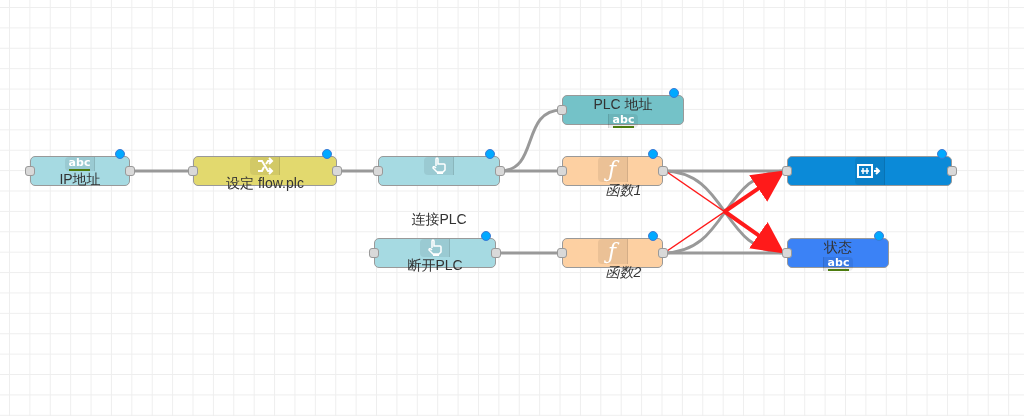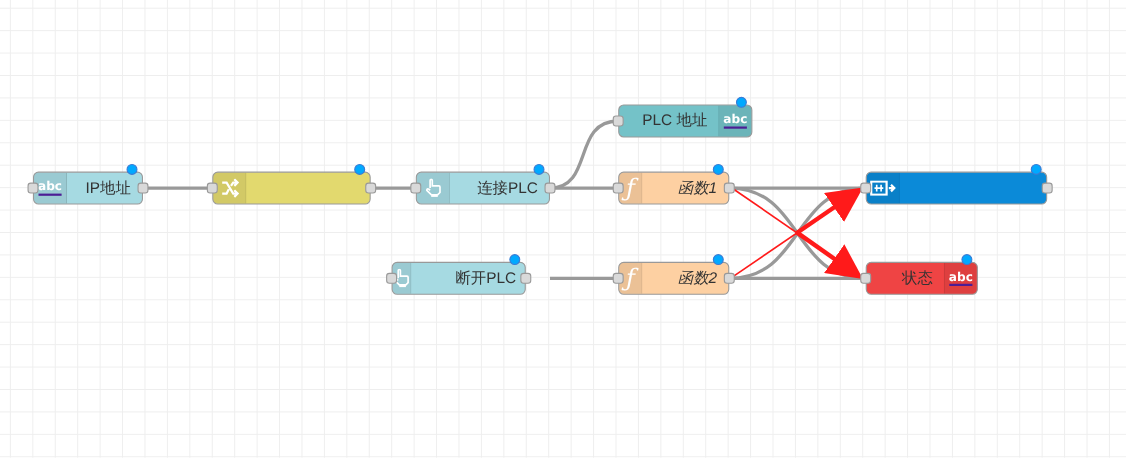--- a/index.html
+++ b/index.html
@@ -10,21 +10,21 @@
       linear-gradient(to right, #eeeeee 1px, transparent 1px),
       linear-gradient(to bottom, #eeeeee 1px, transparent 1px);
     background-size: 20.4px 20.4px;
     background-position: 9px 7px;
     font-family: "Liberation Sans", "DejaVu Sans", sans-serif;
   }
   #wires { position: absolute; left: 0; top: 0; width: 1024px; height: 416px; pointer-events: none; }
   .node {
     position: absolute; height: 30px; box-sizing: border-box;
     border: 1px solid #999; border-radius: 5px;
-    display: flex; align-items: center; cursor: pointer;
+    display: flex; align-items: center; cursor: pointer; flex-direction: column;
   }
   .node .icon {
     width: 30px; height: 100%; display: flex; align-items: center; justify-content: center;
     background: rgba(0,0,0,0.07); box-sizing: border-box;
   }
   .node .icon.left { border-right: 1px solid rgba(0,0,0,0.1); border-radius: 4px 0 0 4px; }
   .node .icon.right { border-left: 1px solid rgba(0,0,0,0.1); border-radius: 0 4px 4px 0; }
   .node .label {
     flex: 1; font-size: 14px; color: #333; white-space: nowrap; padding: 0 10px;
   }
@@ -37,21 +37,21 @@
     cursor: crosshair;
   }
   .port.in { left: -6px; }
   .port.out { right: -6px; }
   .dot {
     position: absolute; width: 10px; height: 10px; border-radius: 50%;
     background: #00a9ff; border: 1px solid #3a7bd5; top: -8px; right: 4px; box-sizing: border-box;
   }
   .abc {
     color: #fff; font-size: 11px; font-weight: bold; font-family: "DejaVu Sans", sans-serif;
-    border-bottom: 2px solid #4c1d95; line-height: 11px; padding-bottom: 1px;
+    border-bottom: 2px solid #4d7c0f; line-height: 11px; padding-bottom: 1px;
   }
 </style>
 </head>
 <body>
 
 <svg id="wires">
   <defs>
     <marker id="arrowhead" markerWidth="8" markerHeight="8" refX="6" refY="4" orient="auto" markerUnits="strokeWidth">
       <path d="M0,0 L8,4 L0,8 z" fill="#ff1a1a"></path>
     </marker>
@@ -84,25 +84,26 @@
 </div>
 
 <div class="node" style="left:193px;top:156px;width:144px;background:#e2d96e;">
   <div class="port in"></div>
   <div class="icon left">
     <svg width="18" height="18" viewBox="0 0 18 18">
       <path d="M2,4 L6,4 L12,14 L15,14 M2,14 L6,14 L8,10 M10,7 L12,4 L15,4" stroke="#fff" stroke-width="2" fill="none"></path>
       <path d="M13,1 L16,4 L13,7 M13,11 L16,14 L13,17" stroke="#fff" stroke-width="2" fill="none"></path>
     </svg>
   </div>
+  <span class="label center">设定 flow.plc</span>
   <div class="port out"></div>
   <div class="dot"></div>
 </div>
 
-<div class="node" style="left:378px;top:156px;width:122px;background:#a6dae2;">
+<div class="node" style="left:378px;top:156px;width:122px;background:#a6dae2;gap:36px;">
   <div class="port in"></div>
   <div class="icon left">
     <svg width="16" height="18" viewBox="0 0 16 18">
       <path d="M5,9 L5,2 Q5,1 6,1 Q7,1 7,2 L7,7 L13,7 Q14,7 14,8 L14,13 L12,15 L6,15 L2,11 Q2,9 4,10 L5,11" stroke="#fff" stroke-width="1.5" fill="none"></path>
       <rect x="6" y="15" width="6" height="2" fill="#fff"></rect>
     </svg>
   </div>
   <span class="label center">连接PLC</span>
   <div class="port out"></div>
   <div class="dot"></div>
@@ -133,21 +134,21 @@
     <svg width="24" height="14" viewBox="0 0 24 14">
       <rect x="1" y="1" width="14" height="12" fill="none" stroke="#fff" stroke-width="2"></rect>
       <path d="M6,4 L6,10 M10,4 L10,10 M4,7 L12,7" stroke="#fff" stroke-width="1.5"></path>
       <path d="M17,7 L22,7 M19,4 L22,7 L19,10" stroke="#fff" stroke-width="2" fill="none"></path>
     </svg>
   </div>
   <div class="port out"></div>
   <div class="dot"></div>
 </div>
 
-<div class="node" style="left:356px;top:238px;width:122px;background:#a6dae2;gap:30px;">
+<div class="node" style="left:374px;top:238px;width:122px;background:#a6dae2;">
   <div class="port in"></div>
   <div class="icon left">
     <svg width="16" height="18" viewBox="0 0 16 18">
       <path d="M5,9 L5,2 Q5,1 6,1 Q7,1 7,2 L7,7 L13,7 Q14,7 14,8 L14,13 L12,15 L6,15 L2,11 Q2,9 4,10 L5,11" stroke="#fff" stroke-width="1.5" fill="none"></path>
       <rect x="6" y="15" width="6" height="2" fill="#fff"></rect>
     </svg>
   </div>
   <span class="label center">断开PLC</span>
   <div class="port out"></div>
   <div class="dot"></div>
@@ -156,20 +157,20 @@
 <div class="node" style="left:562px;top:238px;width:101px;background:#fdd0a2;">
   <div class="port in"></div>
   <div class="icon left">
       <span style="color:#fff;font-size:22px;font-style:italic;font-family:'DejaVu Serif',serif;">ƒ</span>
     </div>
   <span class="label center italic">函数2</span>
   <div class="port out"></div>
   <div class="dot"></div>
 </div>
 
-<div class="node" style="left:787px;top:238px;width:102px;background:#ef4444;">
+<div class="node" style="left:787px;top:238px;width:102px;background:#3b82f6;">
   <div class="port in"></div>
   <span class="label rightalign">状态</span>
   <div class="icon right">
       <span class="abc">abc</span>
     </div>
   <div class="dot"></div>
 </div>
 
 </body></html>

